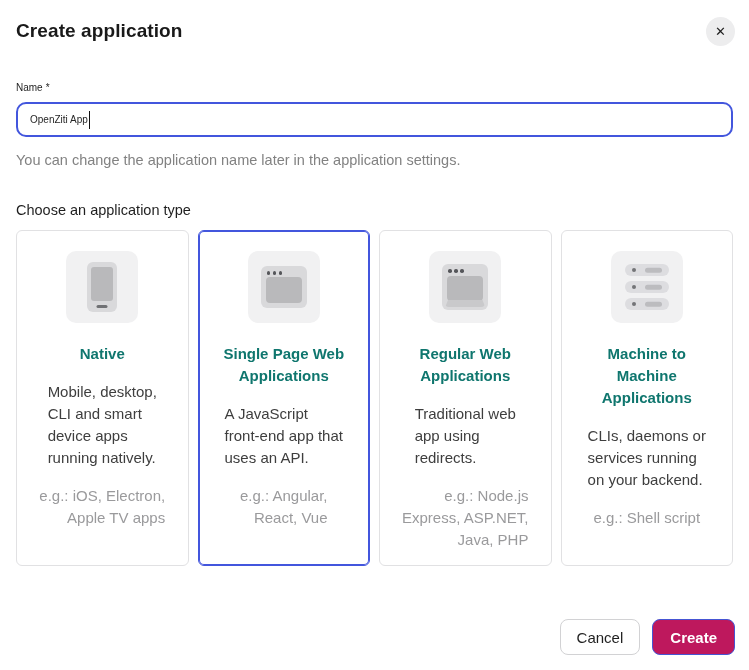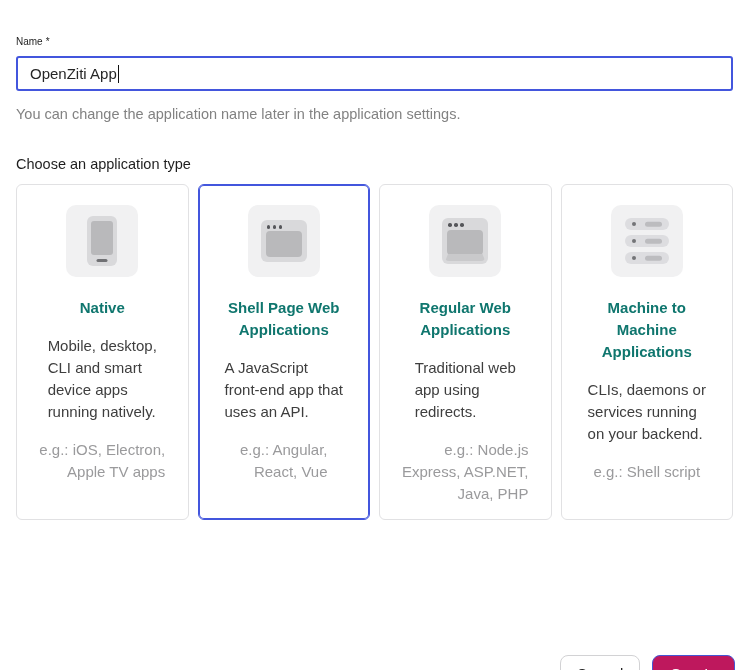--- a/index.html
+++ b/index.html
@@ -33,24 +33,24 @@
 
   .field-label {
     margin-top: 36px;
     font-size: 10px; font-weight: 500; color: #242424;
   }
   .field-label .req { margin-left: 3px; color: #242424; font-weight: 400; }
 
   .text-input {
     margin-top: 9px;
     height: 35px; width: 717px;
-    border: 2px solid #4356dd; border-radius: 3px;
+    border: 2px solid #4356dd; border-radius: 10px;
     display: flex; align-items: center;
     padding-left: 12px;
-    font-size: 15px; color: #262626;
+    font-size: 10px; color: #262626;
     background: #fff; cursor: text;
   }
   .caret { display: inline-block; width: 1.5px; height: 18px; background: #111; margin-left: 1px; }
 
   .helper-text { margin-top: 15px; font-size: 14.5px; color: #828282; }
 
   .section-label { margin-top: 34px; font-size: 14.5px; font-weight: 500; color: #1e1e1e; }
 
   
   .cards {
@@ -127,20 +127,26 @@
   .btn-create {
     background: #be185d; border: 1px solid #4655d3; color: #fff;
     padding: 0 17px; font-weight: 600;
   }
 </style>
 </head>
 <body>
 
 <div class="modal">
 
+  <div class="modal-header">
+    <div class="modal-title">Create application</div>
+    <button class="close-btn">
+      <span>✕</span>
+    </button>
+  </div>
 
   <div class="modal-body">
 
     <div class="field-label">
       <span>Name</span><span class="req">*</span>
     </div>
 
     <div class="text-input" role="textbox">
       <span>OpenZiti App</span>
         <span class="caret"></span>
@@ -172,21 +178,21 @@
         <div class="icon-box">
           <div class="browser">
             <div class="dots">
                 <i></i>
                 <i></i>
                 <i></i>
               </div>
             <div class="content"></div>
           </div>
         </div>
-        <div class="card-title">Shell Page Web
+        <div class="card-title">Single Page Web
 Applications</div>
         <div class="card-desc">A JavaScript
 front-end app that
 uses an API.</div>
         <div class="card-examples">e.g.: Angular,
 React, Vue</div>
       </div>
 
       <div class="card">
         <div class="icon-box">

